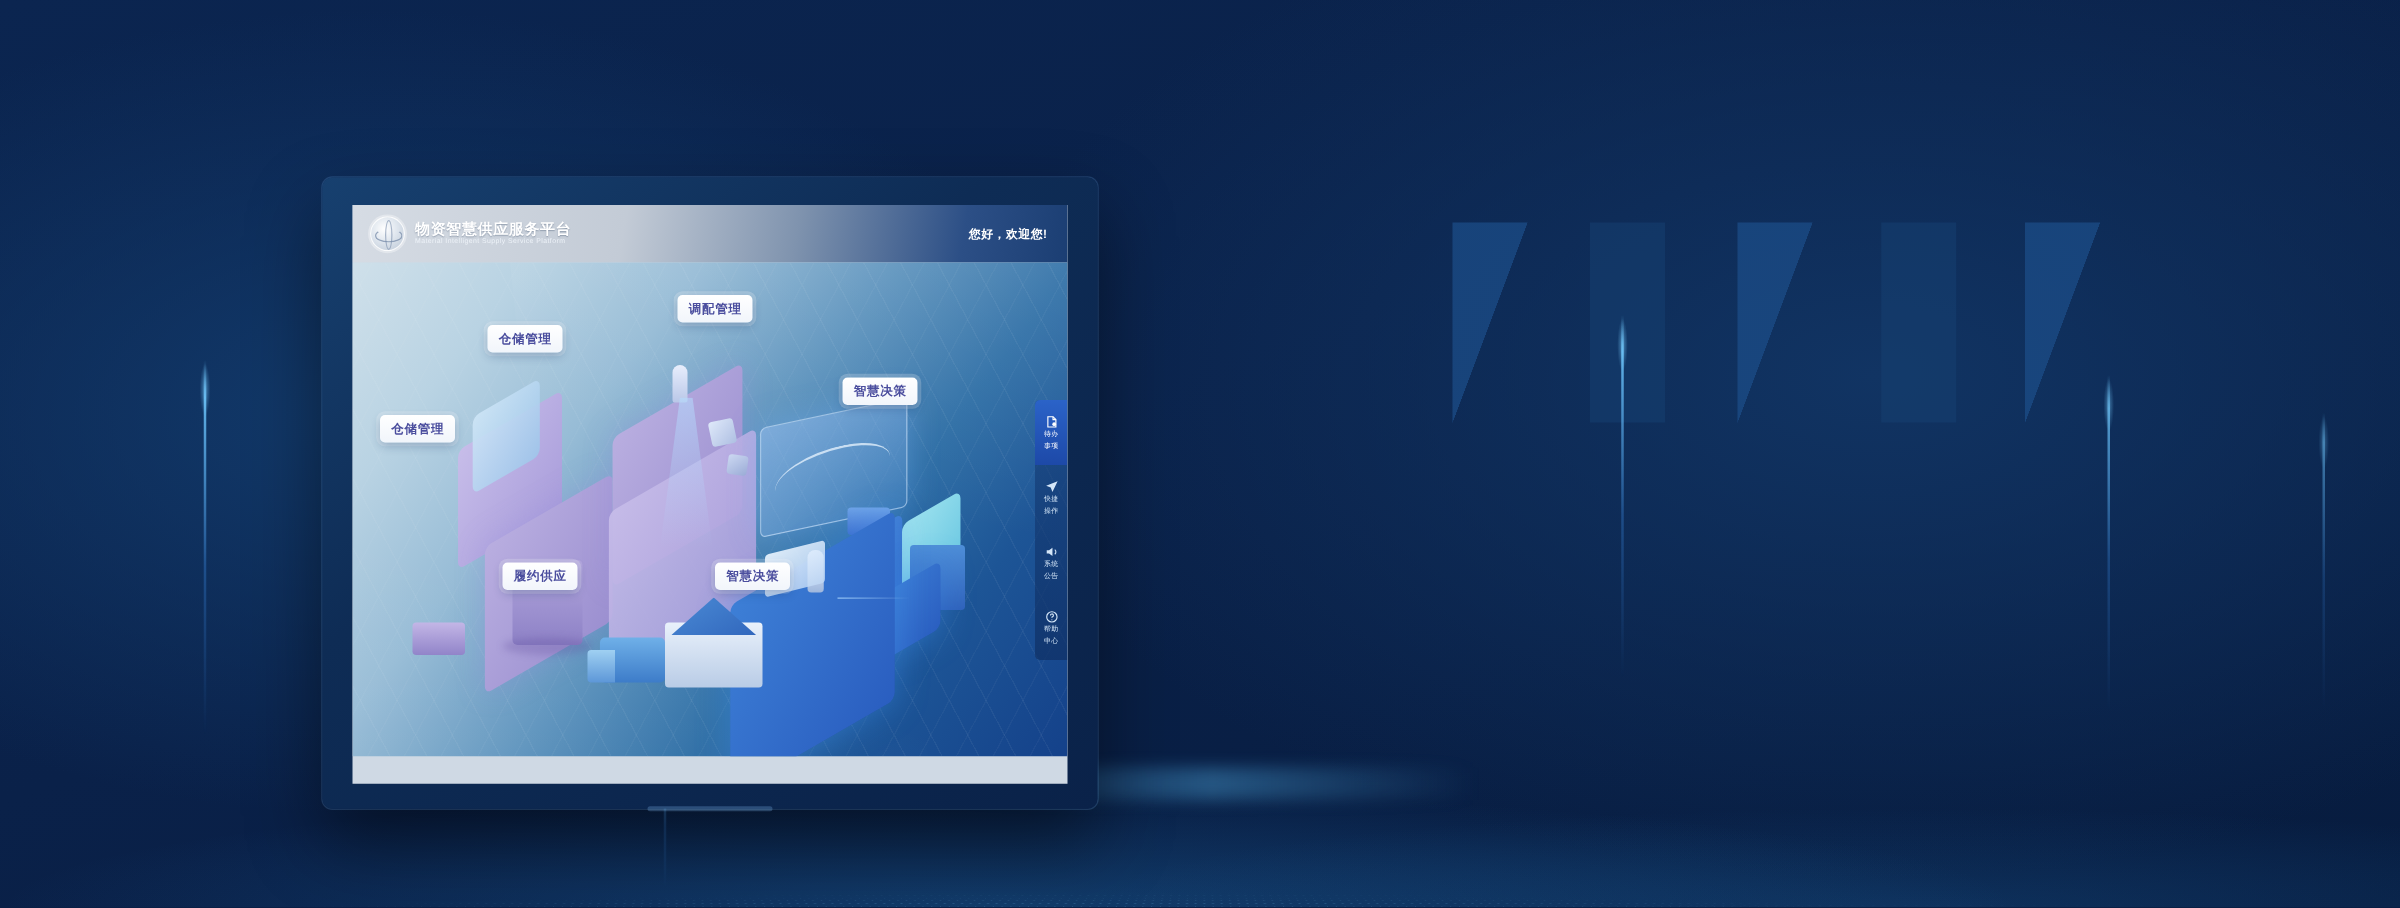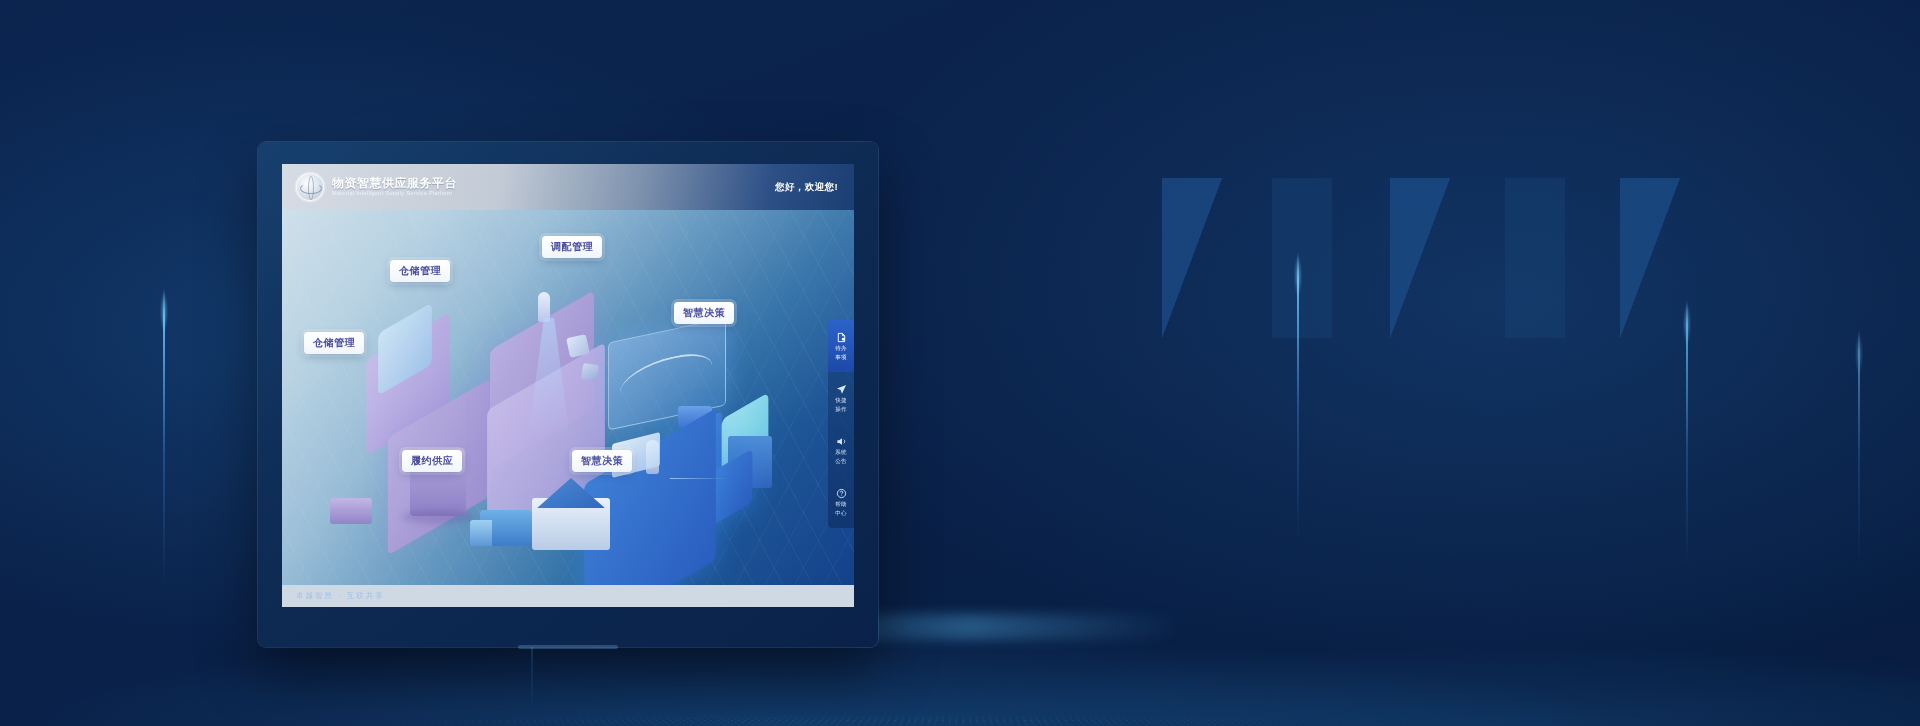--- a/index.html
+++ b/index.html
@@ -74,21 +74,21 @@
     background:linear-gradient(to right,rgba(70,170,235,0),rgba(90,190,245,.35),rgba(70,170,235,0));
     filter:blur(6px);
   }
 
   
   #monitor{
     position:absolute;left:258px;top:142px;width:620px;height:505px;
     border-radius:8px;
     background:linear-gradient(145deg,#17406f 0%,#0e2c55 40%,#0a2249 100%);
     box-shadow:0 0 0 1px rgba(120,190,255,.18), 0 26px 60px rgba(0,0,0,.45);
-    padding:22px 24px 40px 24px;
+    padding:22px 24px 20px 24px;
     box-sizing:border-box;
   }
   #monitor::after{
     content:"";position:absolute;left:42%;bottom:-2px;width:16%;height:4px;
     background:rgba(140,200,255,.25);border-radius:2px;
   }
   #screen{
     position:relative;width:100%;height:100%;
     overflow:hidden;background:#cfd9e4;
   }
@@ -353,21 +353,18 @@
                 <path d="M9.5 9.5a2.6 2.6 0 1 1 3.3 2.5c-.7.3-.8.8-.8 1.6"></path>
                 <circle cx="12" cy="17" r="1" fill="currentColor" stroke="none"></circle>
             </svg>
             <span class="ri-txt">帮助</span>
             <span class="ri-txt">中心</span>
           </div>
 
         </div>
       </div>
 
-      <div class="app-footer">
-        <span class="slogan">卓越智慧 · 互联共享</span>
-      </div>
 
     </div>
   </div>
 
 
 </div>
 
 </body></html>

